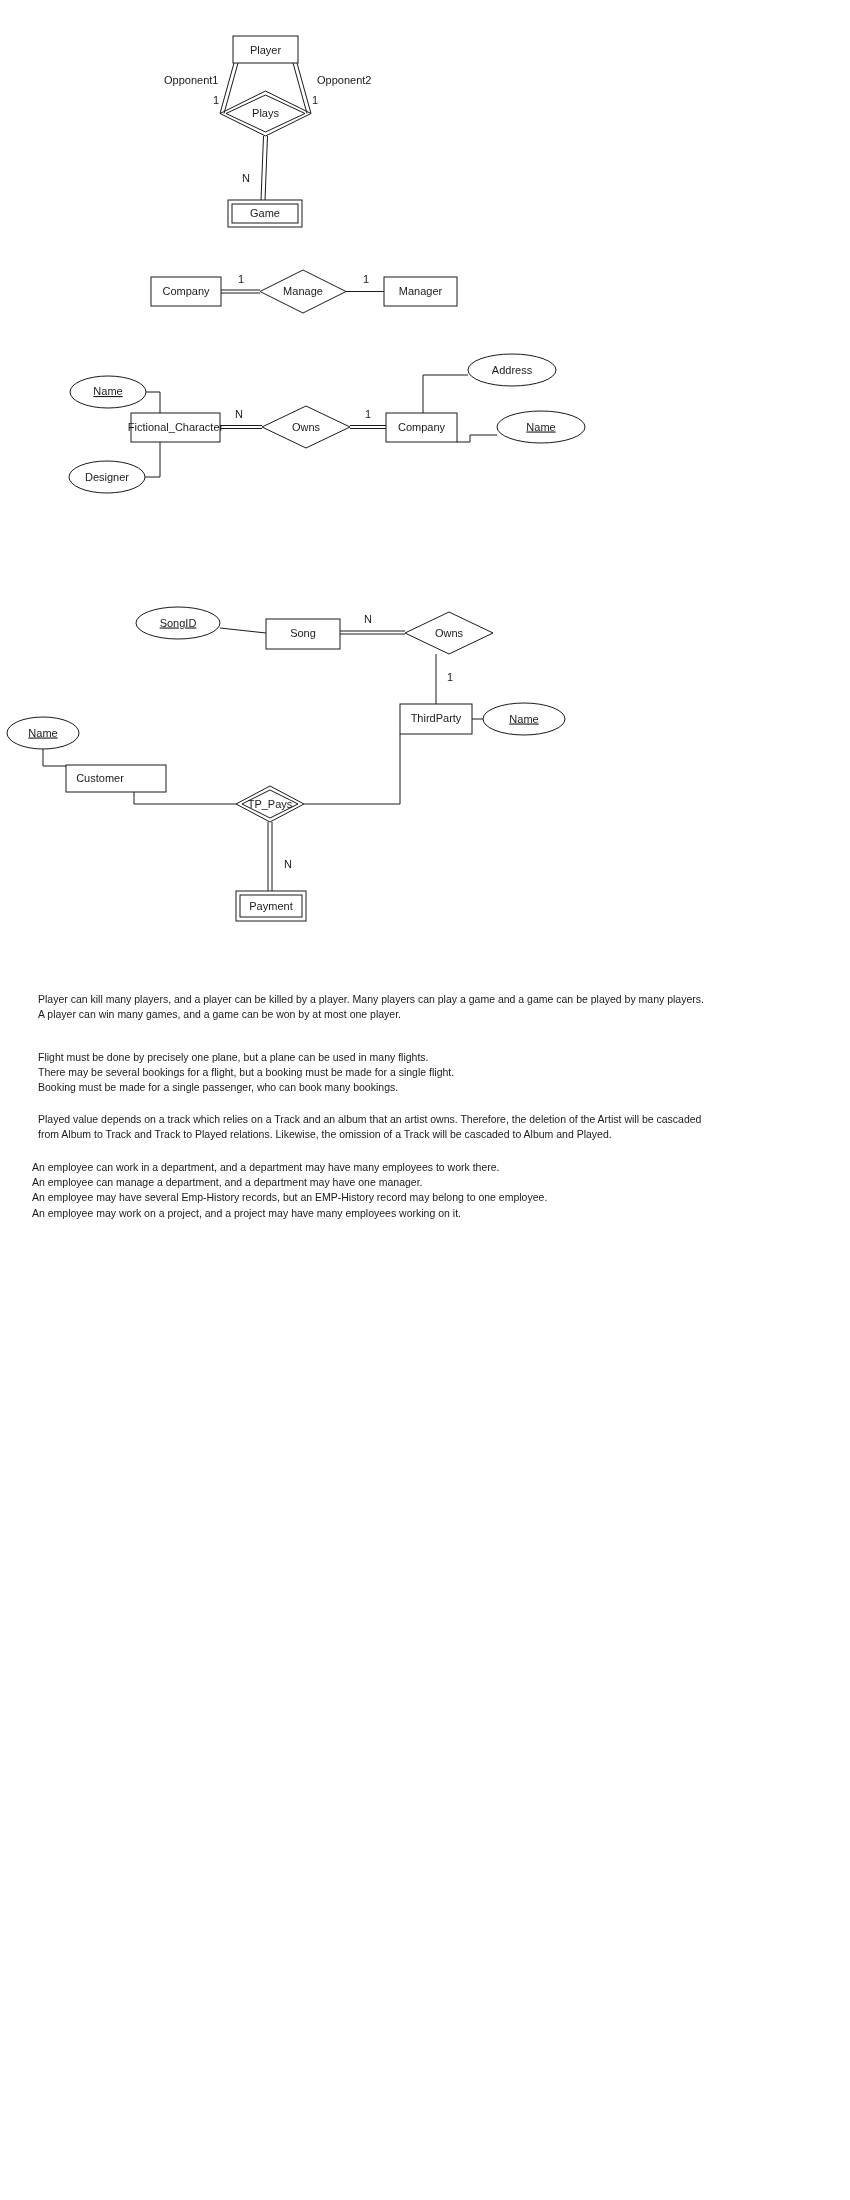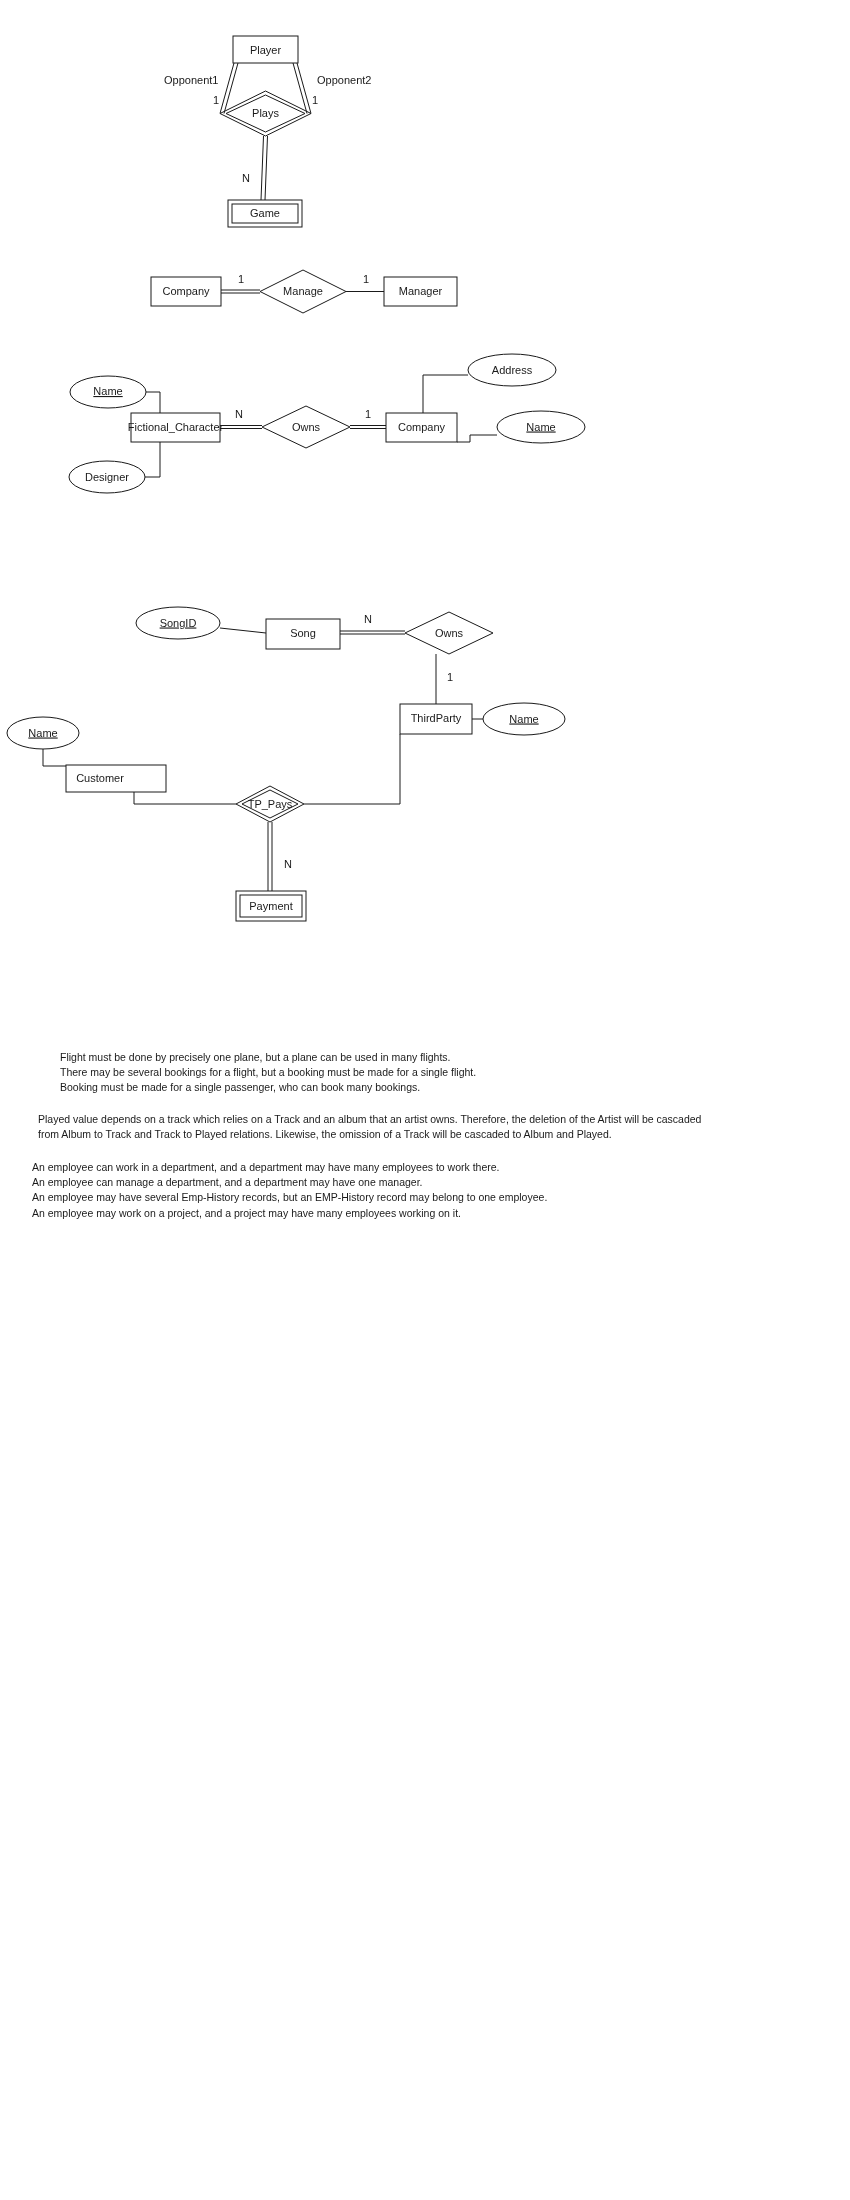--- a/index.html
+++ b/index.html
@@ -161,22 +161,24 @@
       <line class="line" x1="272" y1="822" x2="272" y2="892"></line>
       <text class="card-txt" x="284" y="868">N</text>
 
       <rect class="shape" x="236" y="891" width="70" height="30"></rect>
       <rect class="shape" x="240" y="895" width="62" height="22"></rect>
       <text class="ent-txt" x="271" y="909.5" text-anchor="middle">Payment</text>
     </g>
 
   </svg>
 
+  <div class="para-block" style="left:38px;top:992px;width:780px;">Player can kill many players, and a player can be killed by a player. Many players can play a game and a game can be played by many players.
+A player can win many games, and a game can be won by at most one player.</div>
 
-  <div class="para-block" style="left:38px;top:1050px;width:780px;margin-left:22px;">Flight must be done by precisely one plane, but a plane can be used in many flights.
+  <div class="para-block" style="left:38px;top:1050px;width:780px;">Flight must be done by precisely one plane, but a plane can be used in many flights.
 There may be several bookings for a flight, but a booking must be made for a single flight.
 Booking must be made for a single passenger, who can book many bookings.</div>
 
   <div class="para-block" style="left:38px;top:1112px;width:790px;">Played value depends on a track which relies on a Track and an album that an artist owns. Therefore, the deletion of the Artist will be cascaded
 from Album to Track and Track to Played relations. Likewise, the omission of a Track will be cascaded to Album and Played.</div>
 
   <div class="para-block" style="left:32px;top:1160px;width:790px;">An employee can work in a department, and a department may have many employees to work there.
 An employee can manage a department, and a department may have one manager.
 An employee may have several Emp-History records, but an EMP-History record may belong to one employee.
 An employee may work on a project, and a project may have many employees working on it.</div>

